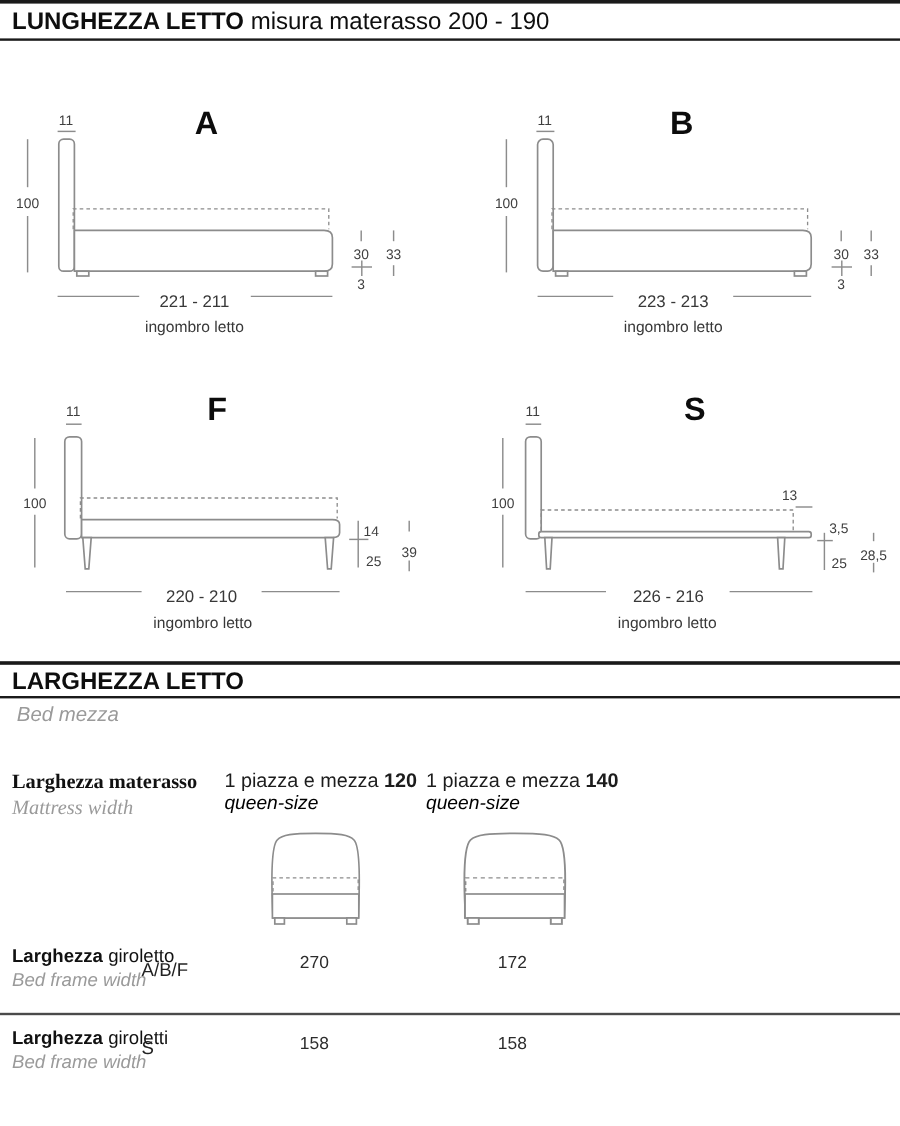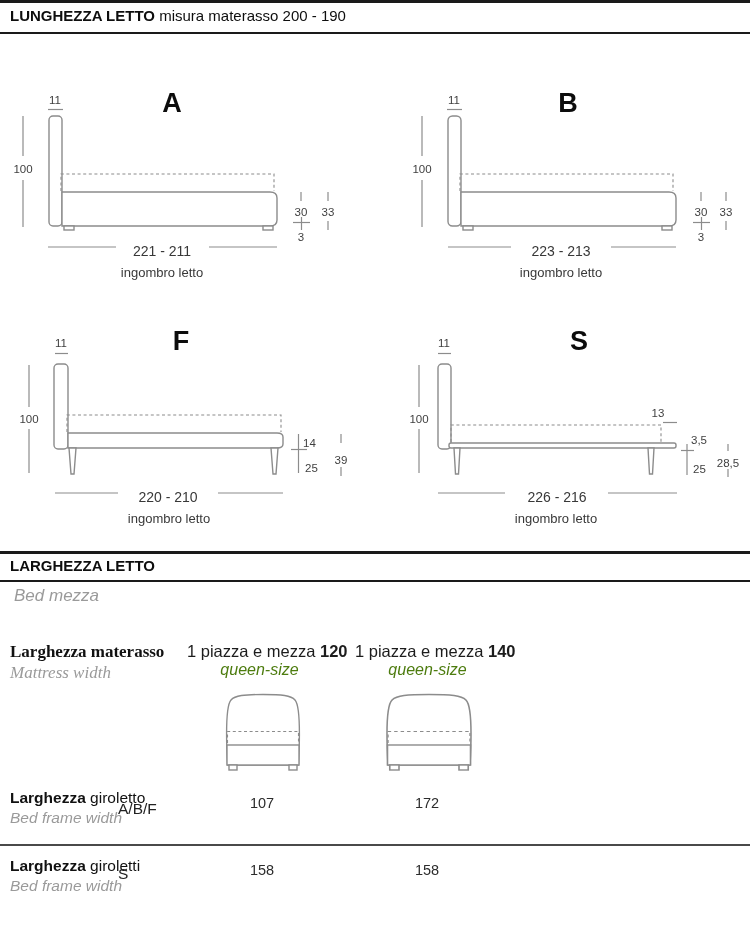--- a/index.html
+++ b/index.html
@@ -1,36 +1,36 @@
 <!DOCTYPE html>
 <html><head>
 <meta charset="utf-8">
 <style>
   html,body{margin:0;padding:0;background:#fff;}
   #page{position:relative;width:750px;height:938px;background:#fff;overflow:hidden;
         font-family:"Liberation Sans",sans-serif;color:#111;}
   .abs{position:absolute;}
   .rule{position:absolute;left:0;width:750px;background:#1a1a1a;}
-  .sec-title{font-size:15px;color:#0e0e0e;white-space:nowrap;}
+  .sec-title{font-size:20px;color:#0e0e0e;white-space:nowrap;}
   .sec-title .bold{font-weight:bold;}
   .sec-sub{font-size:17px;font-style:italic;color:#9a9a9a;white-space:nowrap;}
   svg text{font-family:"Liberation Sans",sans-serif;}
   .letter{font-size:27px;font-weight:bold;fill:#0c0c0c;}
   .dim-text{font-size:11.5px;fill:#3f3f3f;}
   .len-text{font-size:14px;fill:#383838;}
   .cap-text{font-size:13px;fill:#383838;}
   .shape{fill:#fff;stroke:#8c8c8c;stroke-width:1.4;}
   .dashed{fill:none;stroke:#8c8c8c;stroke-width:1.1;stroke-dasharray:3,2.6;}
   .dln{stroke:#8c8c8c;stroke-width:1.2;fill:none;}
   .mat-label{font-size:17px;line-height:21px;font-family:Liberation Serif, serif;}
   .mat-label .bold{font-weight:bold;}
   .mat-label .sub{font-style:italic;color:#9a9a9a;}
   .col-head{font-size:16.5px;color:#1c1c1c;text-align:center;line-height:20px;white-space:nowrap;}
   .col-head b{font-weight:bold;}
-  .col-sub{font-size:16px;font-style:italic;color:#4d7c0f;text-align:center;}
+  .col-sub{font-size:16px;font-style:italic;color:#000000;text-align:left;}
   .frame-label{font-size:15.5px;line-height:20px;white-space:nowrap;}
   .frame-label .bold{font-weight:bold;margin-top:44px;}
   .frame-label .sub{font-style:italic;color:#9a9a9a;font-size:15.5px;}
   .models{font-size:15.5px;color:#222;}
   .value{font-size:14.5px;color:#2c2c2c;text-align:center;}
 </style>
 </head>
 <body>
 
 <div id="page">
@@ -206,21 +206,21 @@
     <rect class="shape" x="3" y="55" width="72" height="20"></rect>
     <rect class="shape" x="5" y="75" width="8" height="5"></rect>
     <rect class="shape" x="65" y="75" width="8" height="5"></rect>
   </svg>
 
   <div class="abs frame-label" style="left:10px;top:788px;">
     <div><span class="bold">Larghezza</span><span> giroletto</span></div>
     <div class="sub">Bed frame width</div>
   </div>
   <div class="abs models" style="left:118px;top:800px;">A/B/F</div>
-  <div class="abs value" style="left:227px;top:795px;width:70px;">107</div>
+  <div class="abs value" style="left:227px;top:795px;width:70px;">270</div>
   <div class="abs value" style="left:392px;top:795px;width:70px;">172</div>
 
   <div class="rule" style="top:844px;height:2px;background:#4a4a4a;"></div>
 
   <div class="abs frame-label" style="left:10px;top:856px;">
     <div><span class="bold">Larghezza</span><span> giroletti</span></div>
     <div class="sub">Bed frame width</div>
   </div>
   <div class="abs models" style="left:118px;top:865px;">S</div>
   <div class="abs value" style="left:227px;top:862px;width:70px;">158</div>

